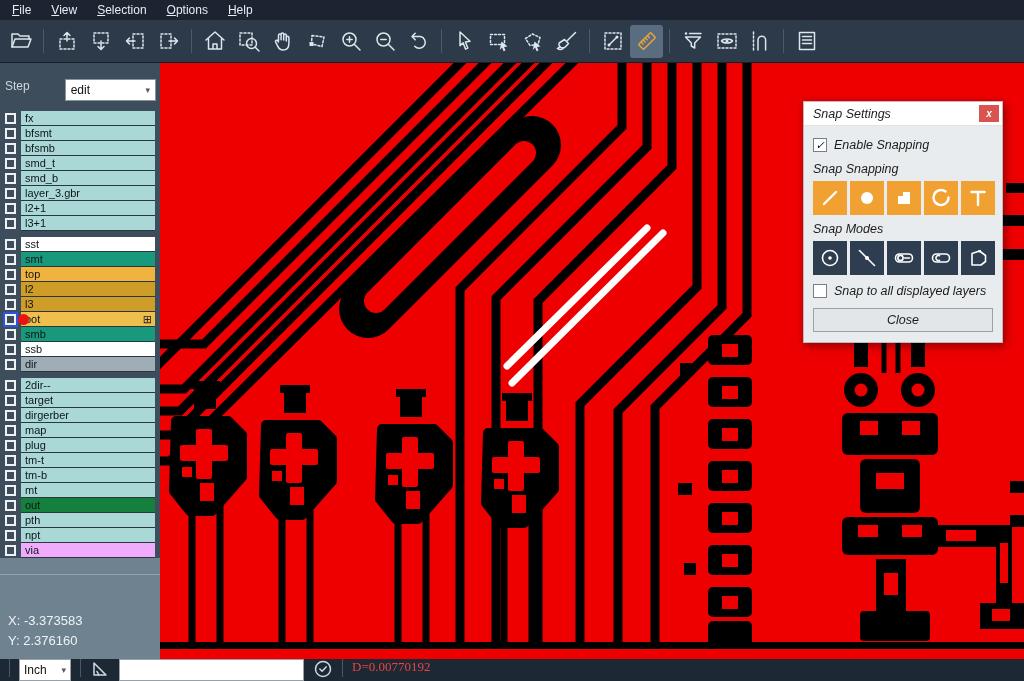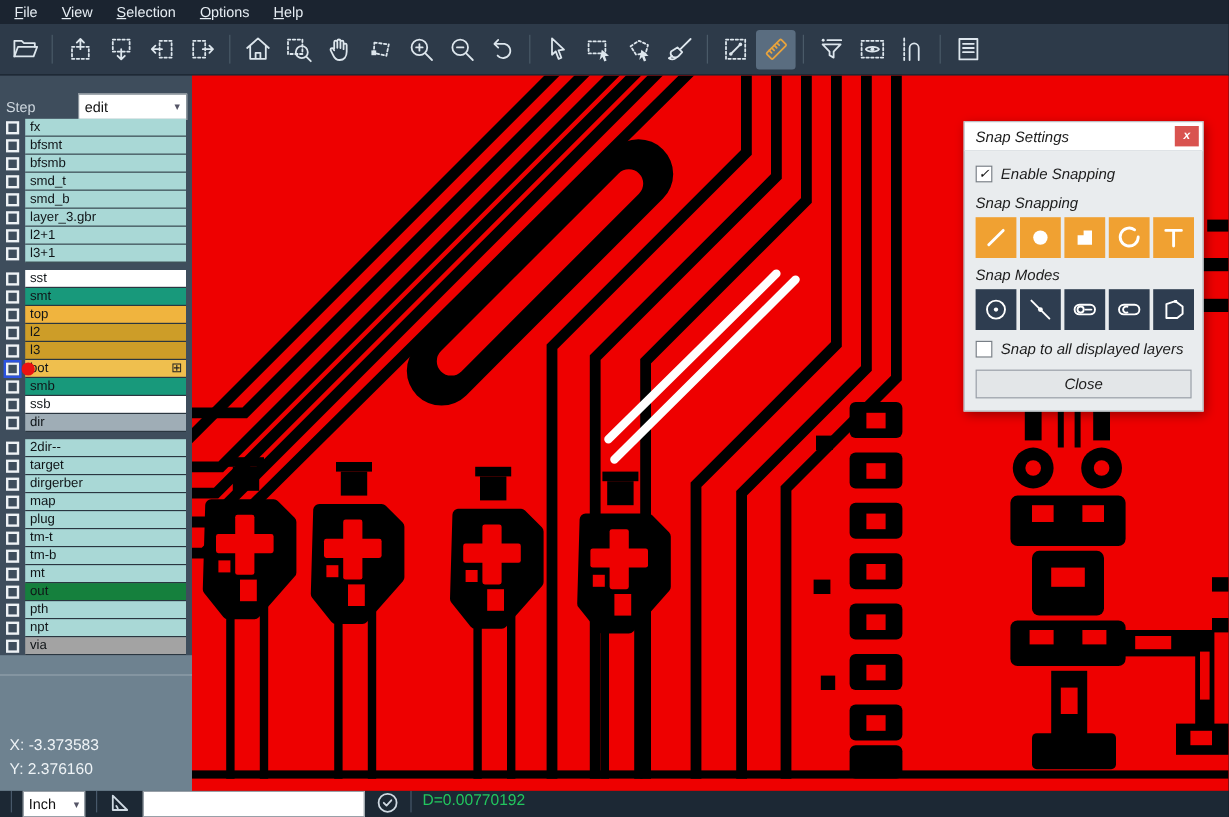--- a/index.html
+++ b/index.html
@@ -16,21 +16,21 @@
   .tbtn{width:33px;height:33px;display:flex;align-items:center;justify-content:center;border-radius:3px;flex:0 0 auto;}
   .tbtn svg{stroke:#dde6ed;fill:none;stroke-width:1.5;stroke-linecap:round;stroke-linejoin:round;}
   .tbtn.active{background:#5a6d80;}
   .tbtn.active svg *{stroke:#e8a33d;}
   .tsep{width:1px;height:24px;background:#4a5a68;margin:0 5px;flex:0 0 auto;}
 
   .main{flex:1;display:flex;min-height:0;}
 
   
   .sidepanel{width:160px;background:#3e4d5c;display:flex;flex-direction:column;flex:0 0 auto;}
-  .steprow{height:36px;display:flex;align-items:center;padding:16px 4px 0 5px;gap:5px;flex:0 0 auto;}
+  .steprow{height:48px;display:flex;padding:16px 4px 0 5px;gap:5px;flex:0 0 auto;}
   .steplabel{color:#cdd6de;font-size:12px;}
   .stepselect{flex:1;height:22px;background:#fff;border:1px solid #8a949c;display:flex;align-items:center;justify-content:space-between;padding:0 5px;font-size:12px;color:#111;margin-left:30px;}
   .chev{color:#556;font-size:9px;}
   .layerlist{flex:0 0 auto;}
   .lrow{height:15px;display:flex;align-items:stretch;position:relative;}
   .cb{width:11px;height:11px;border:2px solid #eef2f5;background:#3e4d5c;margin:0 5px 0 5px;align-self:center;flex:0 0 auto;}
   .cb-active{outline:2px solid #2b52e0;}
   .dot{position:absolute;left:18px;top:2px;width:11px;height:11px;border-radius:50%;background:#ea1212;z-index:2;}
   .lbl{flex:1;margin-right:5px;font-size:11px;color:#101518;padding:0 3px 0 4px;line-height:14px;border-bottom:1px solid #2a3640;display:flex;justify-content:space-between;overflow:hidden;white-space:nowrap;}
   .gridicon{font-size:11px;color:#222;}
@@ -62,21 +62,21 @@
   .mbtn svg{stroke:#fff;fill:none;stroke-width:1.6;stroke-linecap:round;stroke-linejoin:round;}
   .sd-closebtn{width:100%;height:24px;background:#e3e6e8;border:1px solid #9aa1a8;display:flex;align-items:center;justify-content:center;font-size:12.5px;margin-top:9px;cursor:default;}
   .sd-checkrow.small{margin:9px 0 10px;}
 
   
   .bottombar{height:22px;background:#1c2834;display:flex;align-items:flex-start;padding:0 9px;gap:9px;flex:0 0 auto;}
   .bbsep{width:1px;height:18px;background:#47586a;flex:0 0 auto;}
   .unitselect{width:52px;height:22px;background:#fff;border:1px solid #98a0a8;display:flex;align-items:center;justify-content:space-between;padding:0 4px;font-size:12px;color:#111;flex:0 0 auto;}
   .bbicon svg{stroke:#cfd9e2;fill:none;stroke-width:1.5;stroke-linecap:round;stroke-linejoin:round;}
   .bbinput{width:185px;height:22px;background:#fff;border:1px solid #98a0a8;font-size:12px;padding:0 5px;color:#111;}
-  .dlabel{color:#22c55e;font-size:13px;white-space:nowrap;}
+  .dlabel{color:#ef4444;font-size:13px;white-space:nowrap;font-family:Liberation Serif, serif;}
 </style>
 </head>
 <body>
 
 <div class="app">
 
   <div class="menubar">
     <span class="menu-item">File</span>
     <span class="menu-item">View</span>
     <span class="menu-item">Selection</span>
@@ -407,21 +407,21 @@
             </span>
           </div>
         <div class="lrow">
             <span class="cb"></span>
             <span class="lbl" style="background: rgb(169, 216, 214);">
               <span>npt</span>
             </span>
           </div>
         <div class="lrow">
             <span class="cb"></span>
-            <span class="lbl" style="background: #a3a3a3;">
+            <span class="lbl" style="background: #f0abfc;">
               <span>via</span>
             </span>
           </div>
       </div>
       <div class="infopanel">
         <div class="coord">X: -3.373583</div>
         <div class="coord">Y: 2.376160</div>
       </div>
     </div>
 

